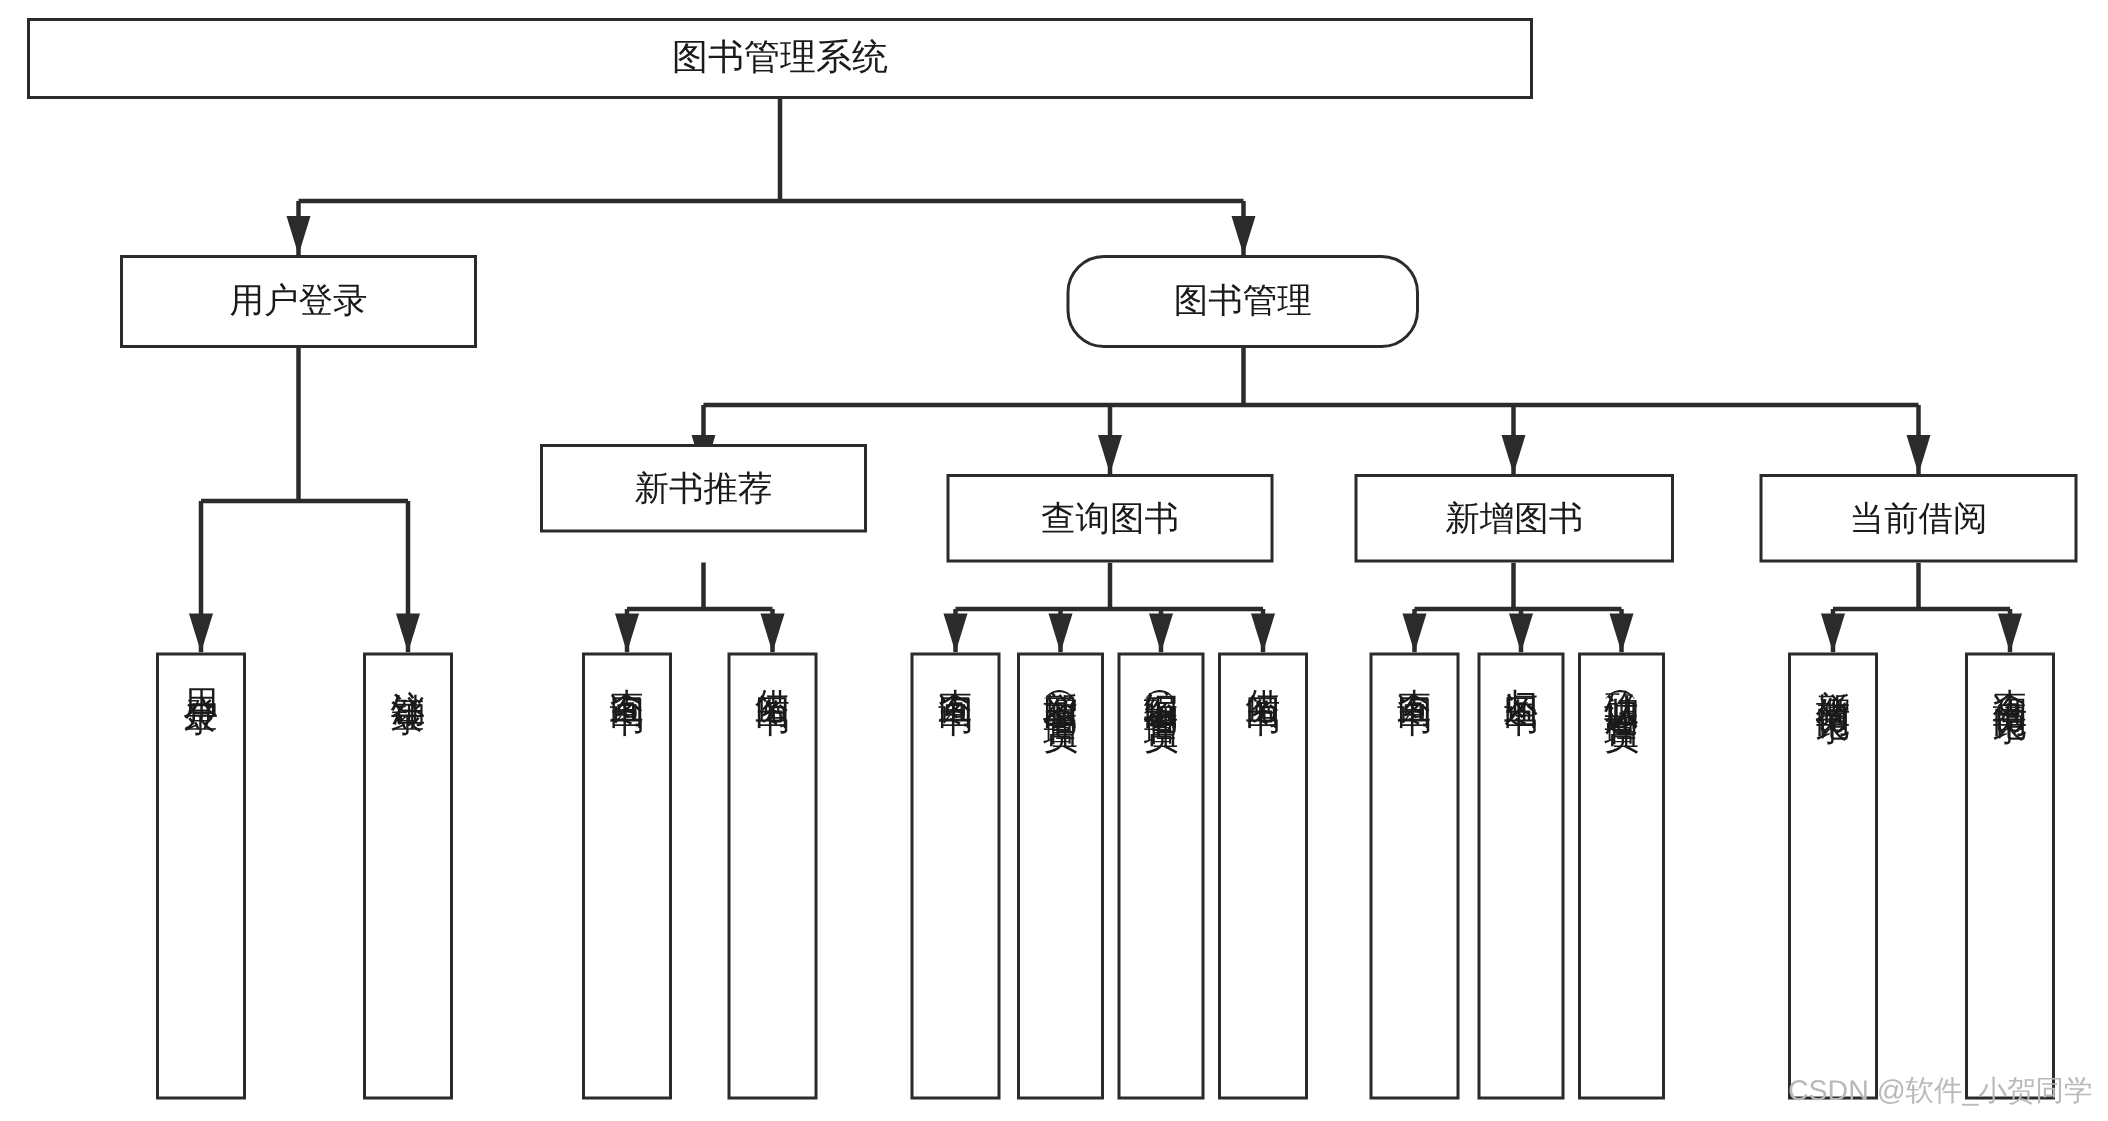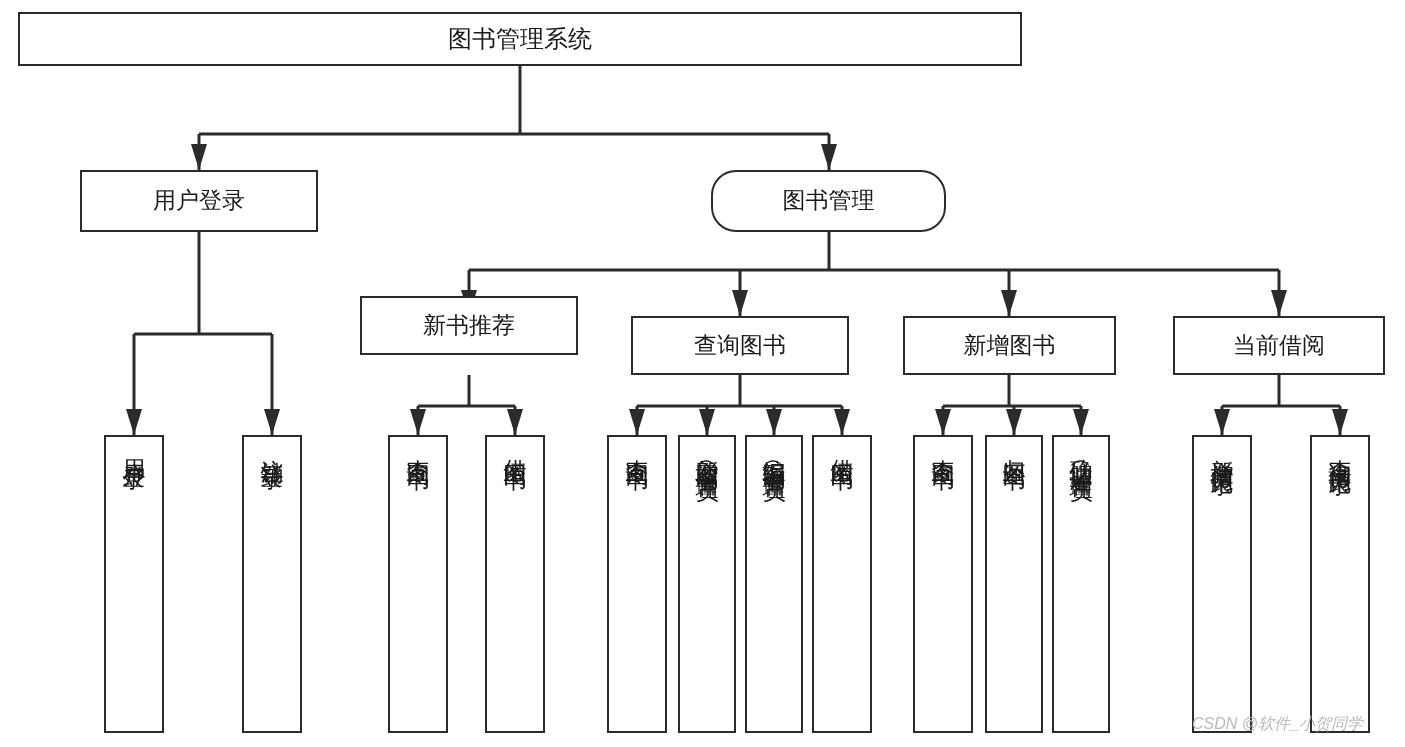--- a/index.html
+++ b/index.html
@@ -52,25 +52,24 @@
   }
   .node.vert .label {
     writing-mode: vertical-rl;
     text-orientation: upright;
     font-size: 23px;
     letter-spacing: 3px;
     line-height: 1;
   }
   .watermark {
     position: absolute;
-    font-size: 16px;
+    font-size: 19px;
     color: #b9b9b9;
     white-space: nowrap;
     pointer-events: none;
-    font-style: italic;
   }
 </style>
 </head>
 <body>
 
 <div id="canvas">
 
   <svg id="wires" viewBox="0 0 1405 747" xmlns="http://www.w3.org/2000/svg">
       <line x1="520" y1="66" x2="520" y2="134" stroke="#2b2b2b" stroke-width="3"></line>
       <line x1="199" y1="134" x2="829" y2="134" stroke="#2b2b2b" stroke-width="3"></line>

